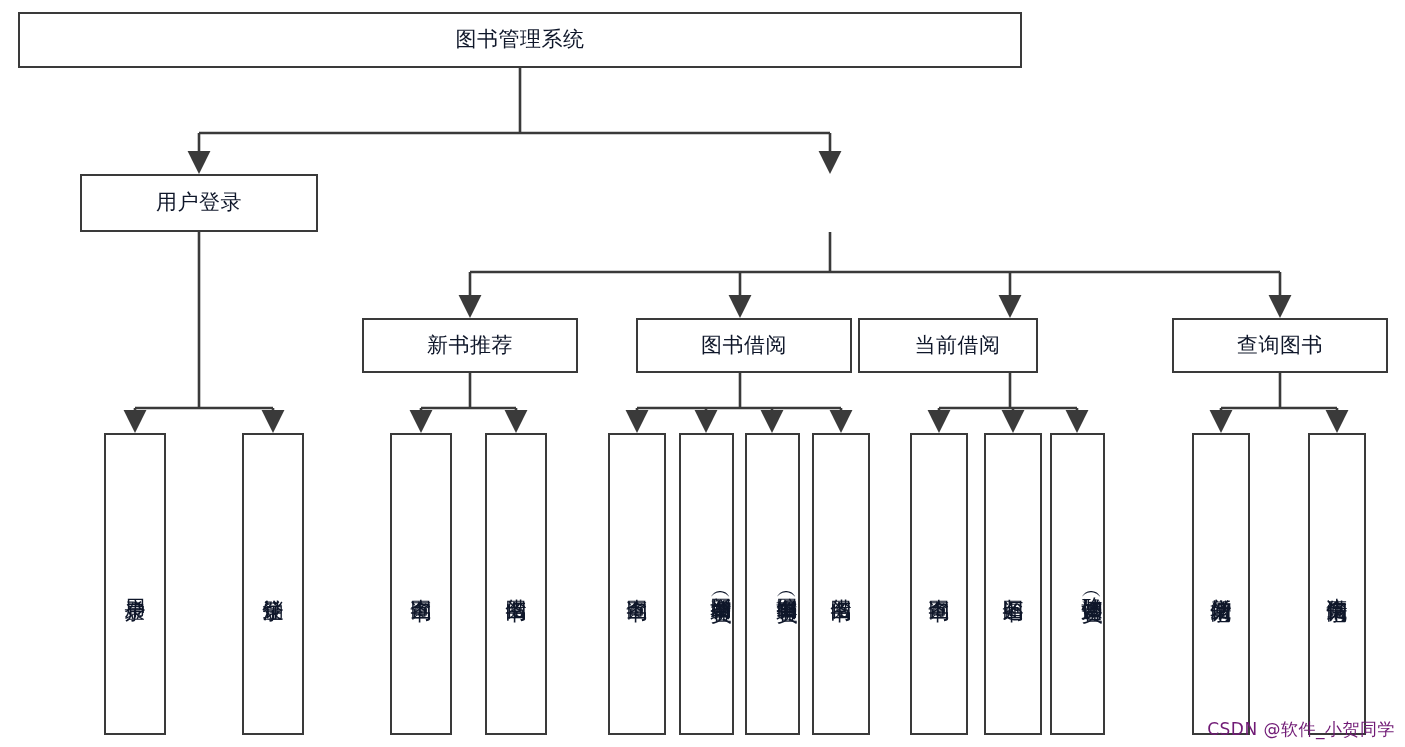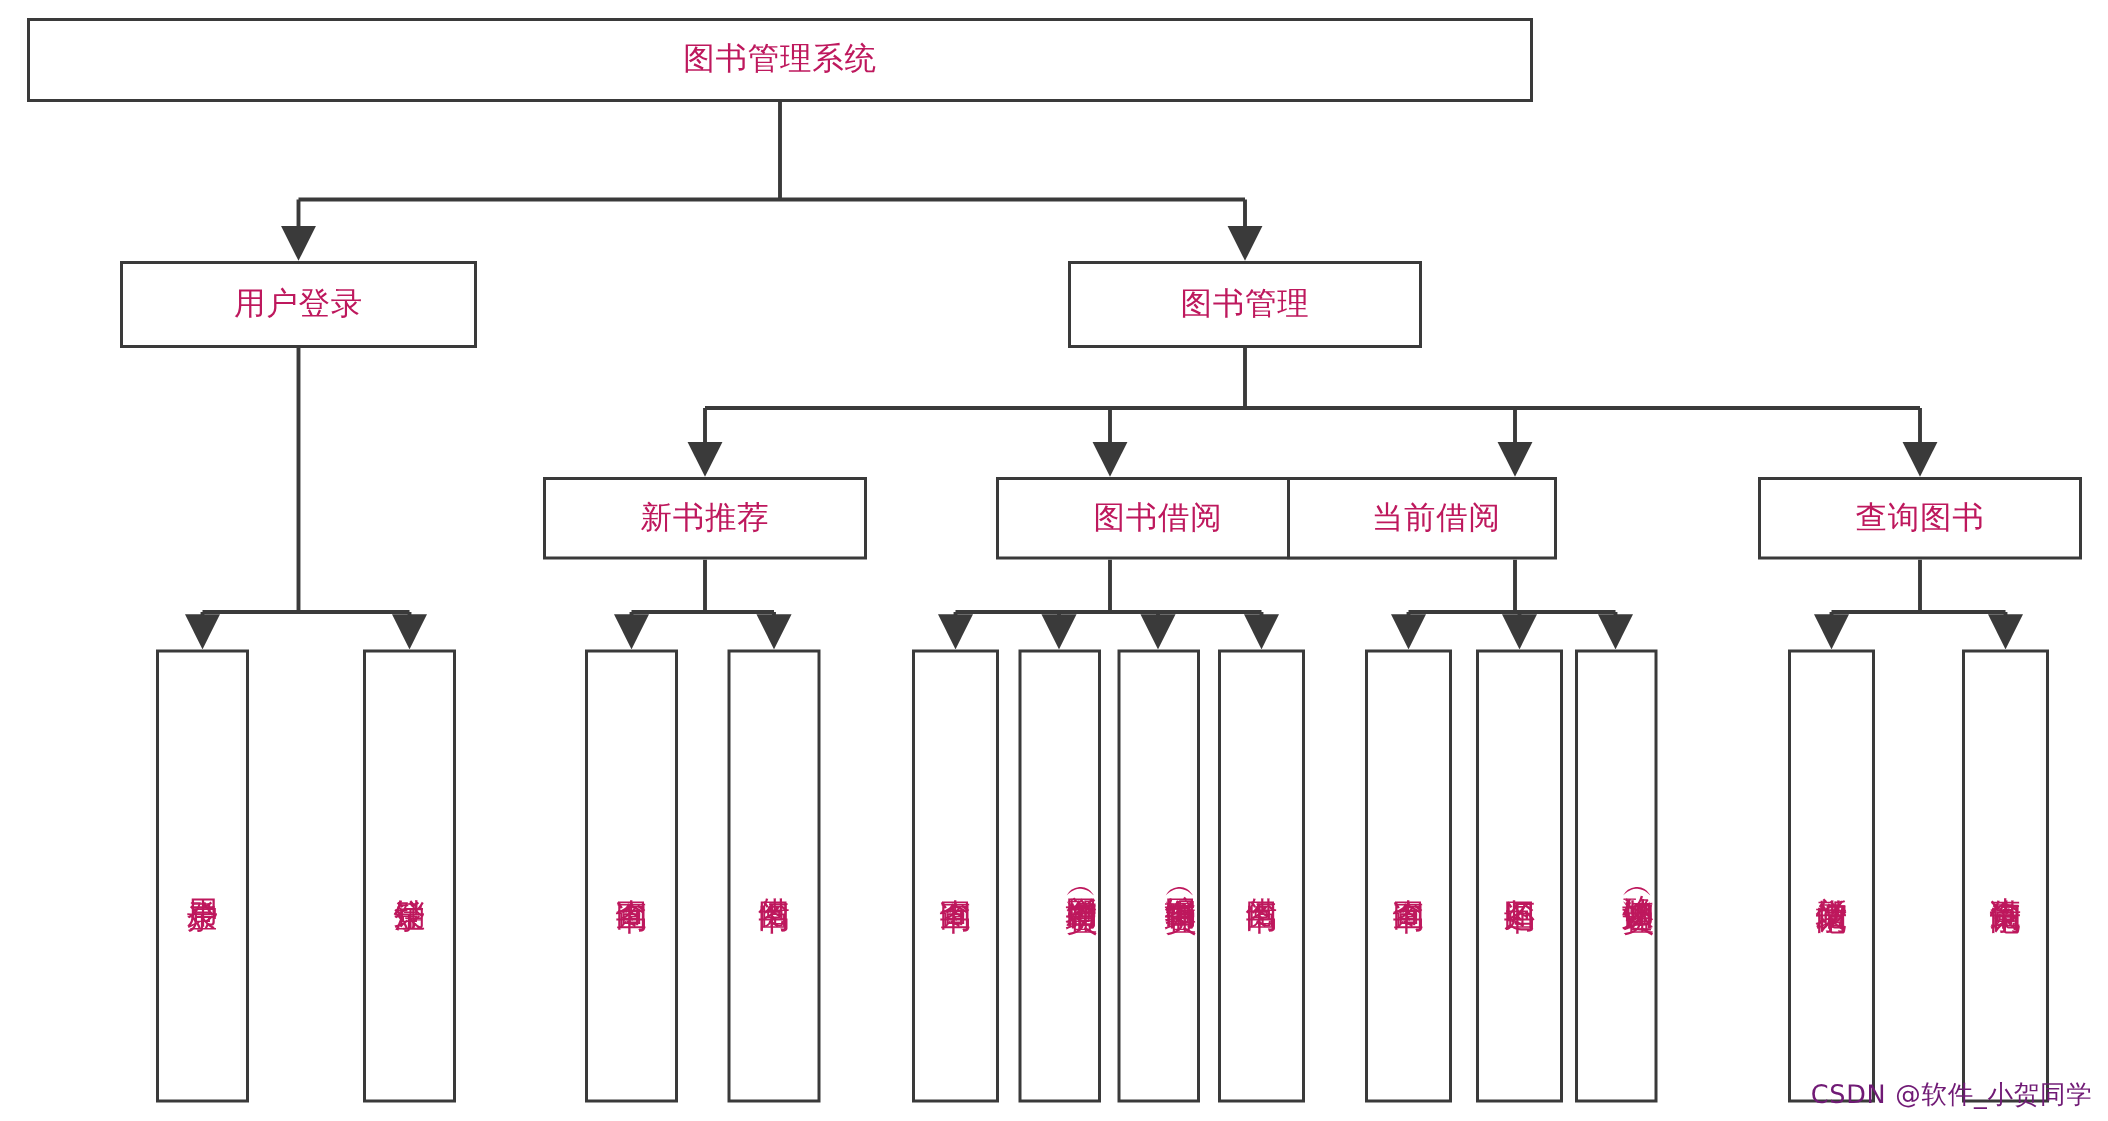--- a/index.html
+++ b/index.html
@@ -23,21 +23,21 @@
     top: 0;
     width: 1405px;
     height: 747px;
     pointer-events: none;
   }
   .node {
     position: absolute;
     box-sizing: border-box;
     border: 2px solid #3a3a3a;
     background: #ffffff;
-    color: #be185d;
+    color: #0f172a;
     display: flex;
     align-items: center;
     justify-content: center;
     text-align: center;
     z-index: 2;
   }
   .node.h {
     font-size: 21px;
     letter-spacing: 0.5px;
     line-height: 1.2;
@@ -121,28 +121,25 @@
     </g>
   </svg>
 
   <div class="node h" style="left:18px; top:12px; width:1004px; height:56px;">
     <span>图书管理系统</span>
   </div>
 
   <div class="node h" style="left:80px; top:174px; width:238px; height:58px;">
     <span>用户登录</span>
   </div>
-  <div class="node h" style="left:712px; top:174px; width:236px; height:58px;">
-    <span>图书管理</span>
-  </div>
 
   <div class="node h" style="left:362px; top:318px; width:216px; height:55px;">
     <span>新书推荐</span>
   </div>
-  <div class="node h" style="left:664px; top:318px; width:216px; height:55px;font-family:Liberation Serif, serif;">
+  <div class="node h" style="left:636px; top:318px; width:216px; height:55px;font-family:Liberation Serif, serif;">
     <span>图书借阅</span>
   </div>
   <div class="node h" style="left:858px; top:318px; width:180px; height:55px;padding-left:19px;">
     <span>当前借阅</span>
   </div>
   <div class="node h" style="left:1172px; top:318px; width:216px; height:55px;">
     <span>查询图书</span>
   </div>
 
   <div class="node v tall" style="left:104px; top:433px; width:62px; height:302px;">

